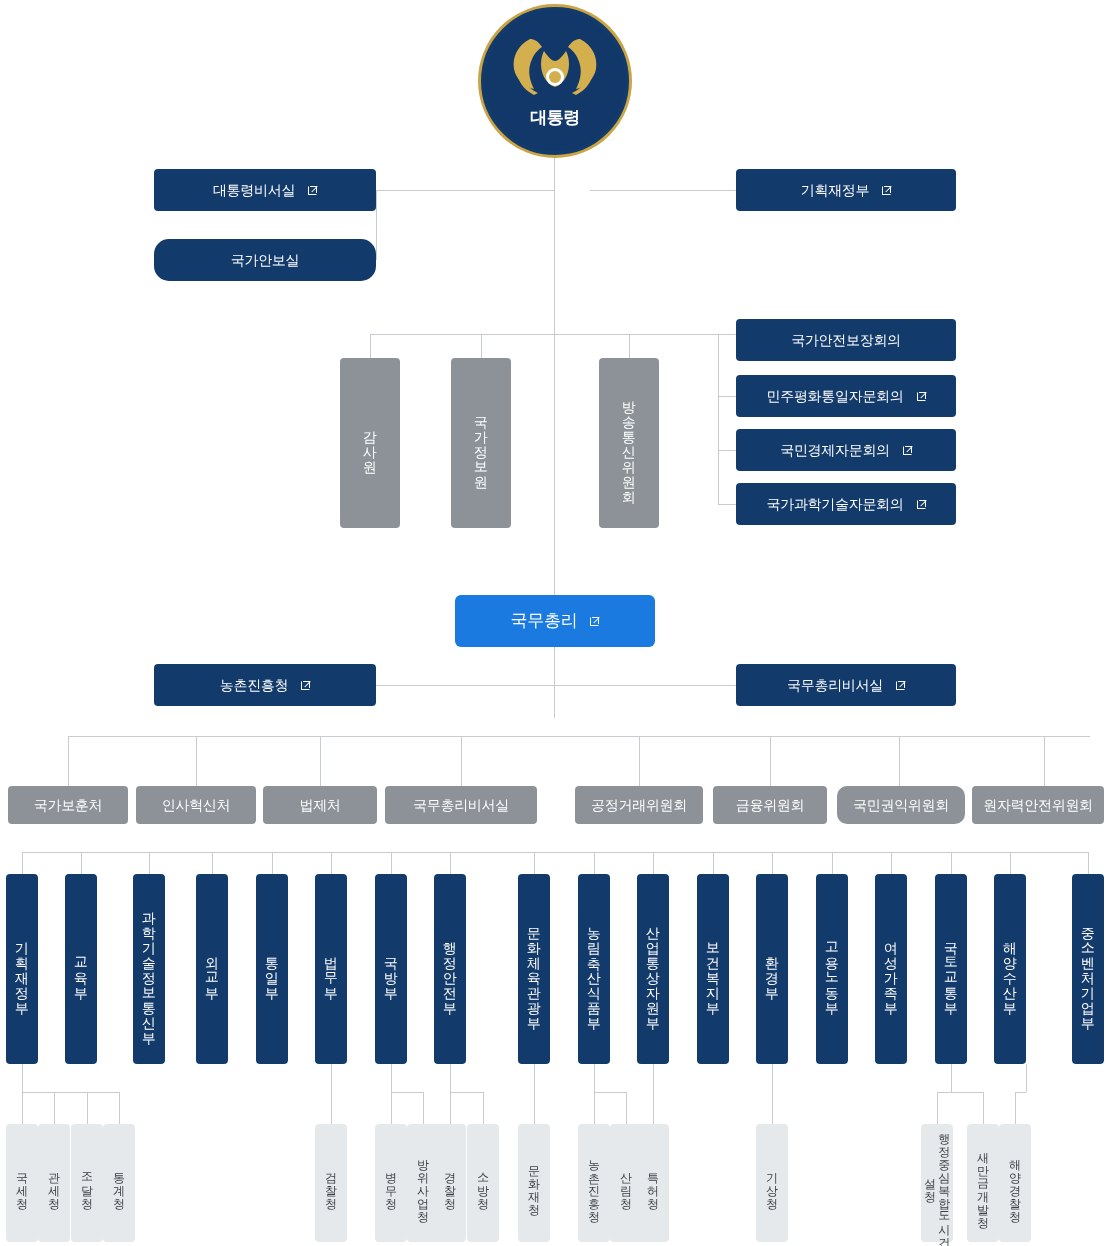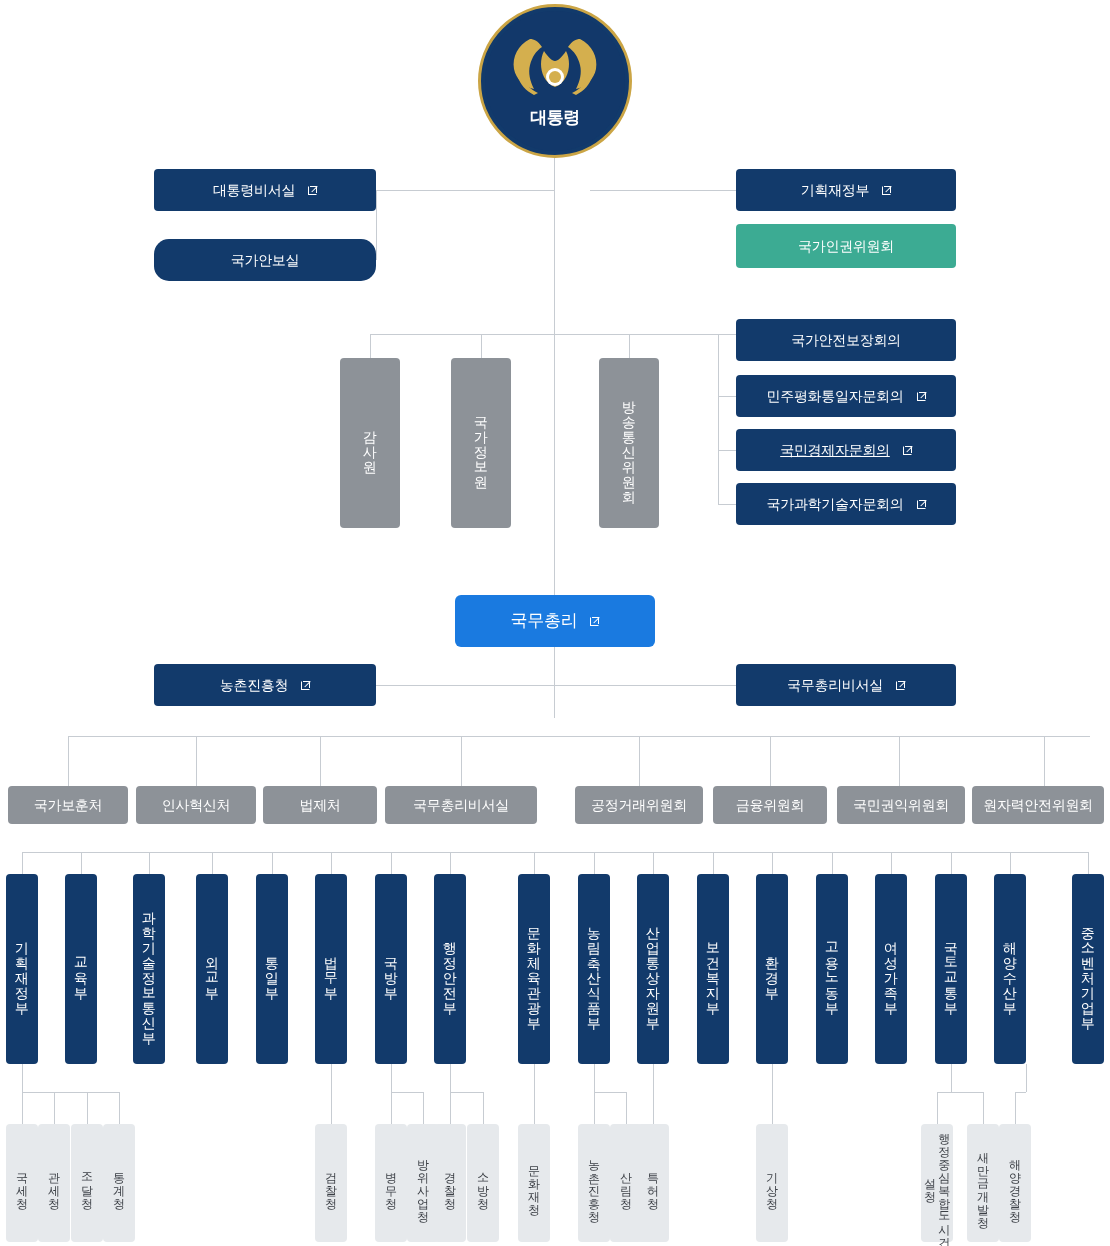--- a/index.html
+++ b/index.html
@@ -153,44 +153,41 @@
   <div class="node navy" style="left:154px;top:239px;width:222px;height:42px;border-radius:15px;">
     <span class="lbl">국가안보실</span>
   </div>
 
   <div class="node navy" style="left:736px;top:169px;width:220px;height:42px;">
     <span class="lbl">기획재정부</span>
       <span class="ext">
         <i></i>
       </span>
   </div>
-  <div class="node teal" style="left:736px;top:224px;width:220px;height:44px;">
-    <span class="lbl">국가인권위원회</span>
-  </div>
 
   <div class="node gray" style="left:340px;top:358px;width:60px;height:170px;">
     <span class="vert">감사원</span>
   </div>
   <div class="node gray" style="left:451px;top:358px;width:60px;height:170px;">
     <span class="vert">국가정보원</span>
   </div>
   <div class="node gray" style="left:599px;top:358px;width:60px;height:170px;">
     <span class="vert">방송통신위원회</span>
   </div>
 
   <div class="node navy" style="left:736px;top:319px;width:220px;height:42px;">
     <span class="lbl">국가안전보장회의</span>
   </div>
   <div class="node navy" style="left:736px;top:375px;width:220px;height:42px;">
     <span class="lbl small">민주평화통일자문회의</span>
       <span class="ext">
         <i></i>
       </span>
   </div>
-  <div class="node navy" style="left:736px;top:429px;width:220px;height:42px;text-decoration:underline;">
+  <div class="node navy" style="left:736px;top:429px;width:220px;height:42px;">
     <span class="lbl">국민경제자문회의</span>
       <span class="ext">
         <i></i>
       </span>
   </div>
   <div class="node navy" style="left:736px;top:483px;width:220px;height:42px;">
     <span class="lbl small">국가과학기술자문회의</span>
       <span class="ext">
         <i></i>
       </span>
@@ -226,21 +223,21 @@
   </div>
   <div class="node gray" style="left:385px;top:786px;width:152px;height:38px;">
     <span class="lbl small">국무총리비서실</span>
   </div>
   <div class="node gray" style="left:575px;top:786px;width:128px;height:38px;">
     <span class="lbl small">공정거래위원회</span>
   </div>
   <div class="node gray" style="left:713px;top:786px;width:114px;height:38px;">
     <span class="lbl small">금융위원회</span>
   </div>
-  <div class="node gray" style="left:837px;top:786px;width:128px;height:38px;">
+  <div class="node gray" style="left:837px;top:786px;width:128px;height:38px;border-radius:10px;">
     <span class="lbl small">국민권익위원회</span>
   </div>
   <div class="node gray" style="left:972px;top:786px;width:132px;height:38px;">
     <span class="lbl small">원자력안전위원회</span>
   </div>
 
   <div class="node navy" style="left:6px;top:874px;width:32px;height:190px;">
     <span class="vert small">기획재정부</span>
   </div>
   <div class="node navy" style="left:65px;top:874px;width:32px;height:190px;">

